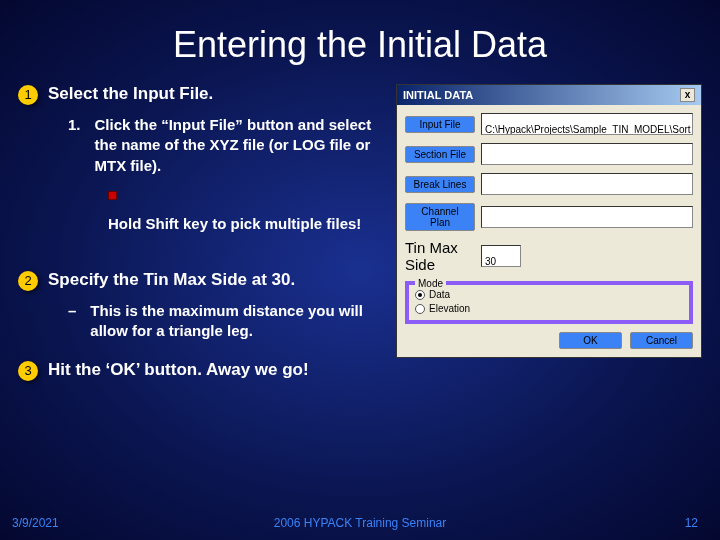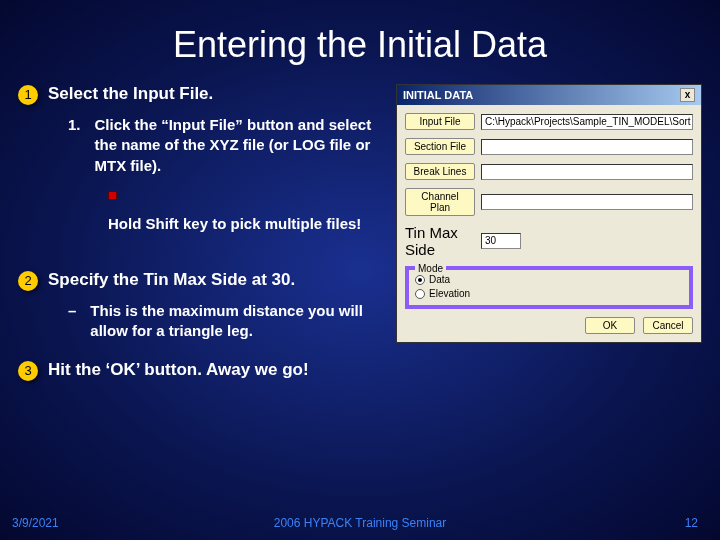--- a/index.html
+++ b/index.html
@@ -123,32 +123,32 @@
   .dlg-body {
     padding: 8px;
   }
   .dlg-row {
     display: flex;
     align-items: center;
     gap: 6px;
     margin-bottom: 8px;
   }
   .dlg-btn {
-    background: #fef9c3;
+    background: #3b82f6;
     border: 1px solid #888;
     border-radius: 2px;
     padding: 2px 4px;
     font-size: 10px;
     width: 70px;
     text-align: center;
   }
   .dlg-field {
     background: #fff;
     border: 1px inset #888;
-    padding: 1px 3px;
+    padding: 10px 3px;
     font-size: 10px;
     flex: 1;
     height: 16px;
     overflow: hidden;
     white-space: nowrap;
   }
   .dlg-label {
     font-size: 15px;
     width: 70px;
   }
@@ -206,21 +206,21 @@
     border: 1px solid #555;
     background: #fff;
   }
   .dlg-btns {
     display: flex;
     justify-content: flex-end;
     gap: 8px;
     margin-top: 8px;
   }
   .dlg-btns .dlg-btn {
-    width: 50px;
+    width: 63px;
     padding: 2px 4px;
   }
   .footer {
     position: absolute;
     bottom: 10px;
     left: 0;
     right: 0;
     display: flex;
     justify-content: space-between;
     align-items: center;

